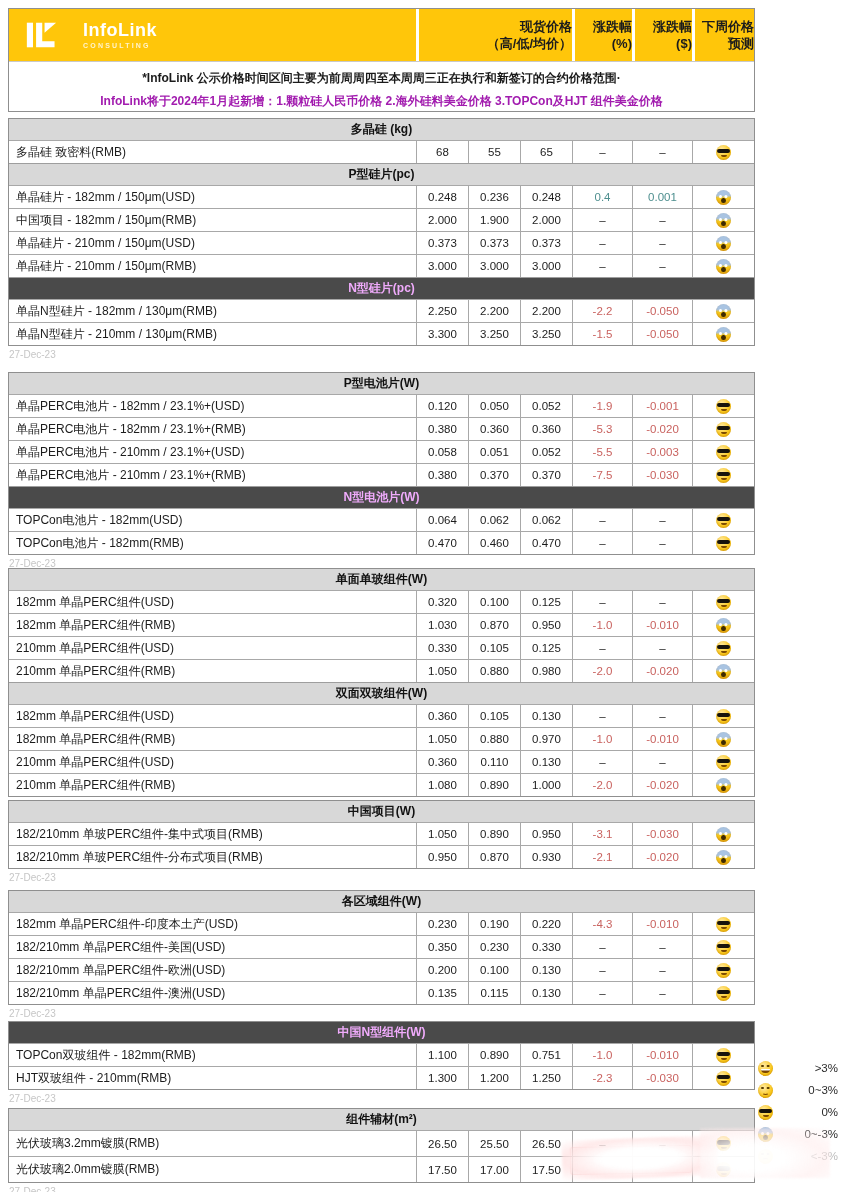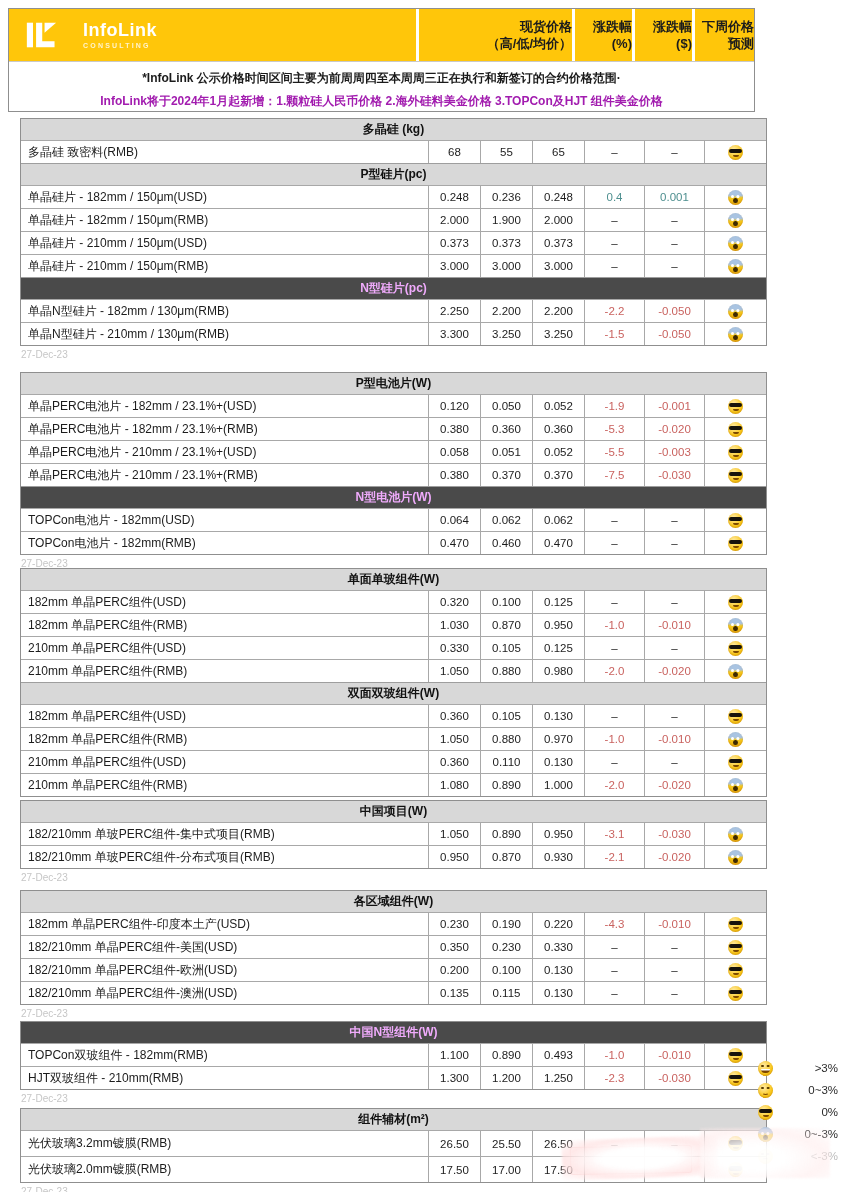--- a/index.html
+++ b/index.html
@@ -18,21 +18,21 @@
   .ycell+.ycell{border-left:3px solid #ffffff;}
   .logo-cell{flex-direction:row;justify-content:flex-start;align-items:center;padding-left:14px;gap:20px;}
   .logo-text{color:#fff;line-height:1;}
   .logo-title{font-size:18px;font-weight:bold;letter-spacing:.5px;}
   .logo-sub{font-size:7px;letter-spacing:2.2px;color:rgba(255,255,255,.8);margin-top:3px;}
   .notes{height:49px;background:#fff;text-align:center;}
   .note1{font-size:12px;font-weight:bold;color:#1a1a1a;padding-top:8px;}
   .note2{font-size:12px;font-weight:bold;color:#a21caf;padding-top:6px;}
 
   
-  .block{position:absolute;left:12px;width:747px;}
+  .block{position:absolute;left:0;width:747px;}
   .tbl{border:1px solid #8f8f8f;width:745px;}
   .sec-hdr{height:21px;line-height:21px;text-align:center;font-size:12px;font-weight:bold;border-top:1px solid #9e9e9e;}
   .tbl > :first-child{border-top:none;}
   .sec-hdr.light{background:#D8D8D8;color:#111;}
   .sec-hdr.dark{background:#4A4A4A;color:#f0abfc;}
   .row{display:grid;grid-template-columns:407px 52px 52px 52px 60px 60px 62px;height:22px;background:#fff;border-top:1px solid #a8a8a8;}
   .row.tall{height:25px;}
   .cell{display:flex;align-items:center;justify-content:center;font-size:11.5px;color:#1c1c1c;overflow:hidden;}
   .cell+.cell{border-left:1px solid #a8a8a8;}
   .cell.lbl{justify-content:flex-start;padding-left:7px;font-size:12px;letter-spacing:0;}
@@ -142,21 +142,21 @@
             <div class="cell pos">0.4</div>
             <div class="cell pos">0.001</div>
             <div class="cell">
               <span class="emoji scream">
                 <i class="e1"></i>
                 <i class="e2"></i>
               </span>
             </div>
           </div>
           <div class="row">
-            <div class="cell lbl">单晶硅片 - 182mm / 150μm(RMB)</div>
+            <div class="cell lbl">中国项目 - 182mm / 150μm(RMB)</div>
             <div class="cell">2.000</div>
             <div class="cell">1.900</div>
             <div class="cell">2.000</div>
             <div class="cell">–</div>
             <div class="cell">–</div>
             <div class="cell">
               <span class="emoji scream">
                 <i class="e1"></i>
                 <i class="e2"></i>
               </span>
@@ -528,21 +528,21 @@
         </div>
         <div class="stamp">27-Dec-23</div>
       </div>
       <div class="block" style="top: 1013px;">
         <div class="tbl">
           <div class="sec-hdr dark">中国N型组件(W)</div>
           <div class="row">
             <div class="cell lbl">TOPCon双玻组件 - 182mm(RMB)</div>
             <div class="cell">1.100</div>
             <div class="cell">0.890</div>
-            <div class="cell">0.493</div>
+            <div class="cell">0.751</div>
             <div class="cell neg">-1.0</div>
             <div class="cell neg">-0.010</div>
             <div class="cell">
               <span class="emoji sunglasses">
                 <i class="e1"></i>
                 <i class="e2"></i>
               </span>
             </div>
           </div>
           <div class="row">

